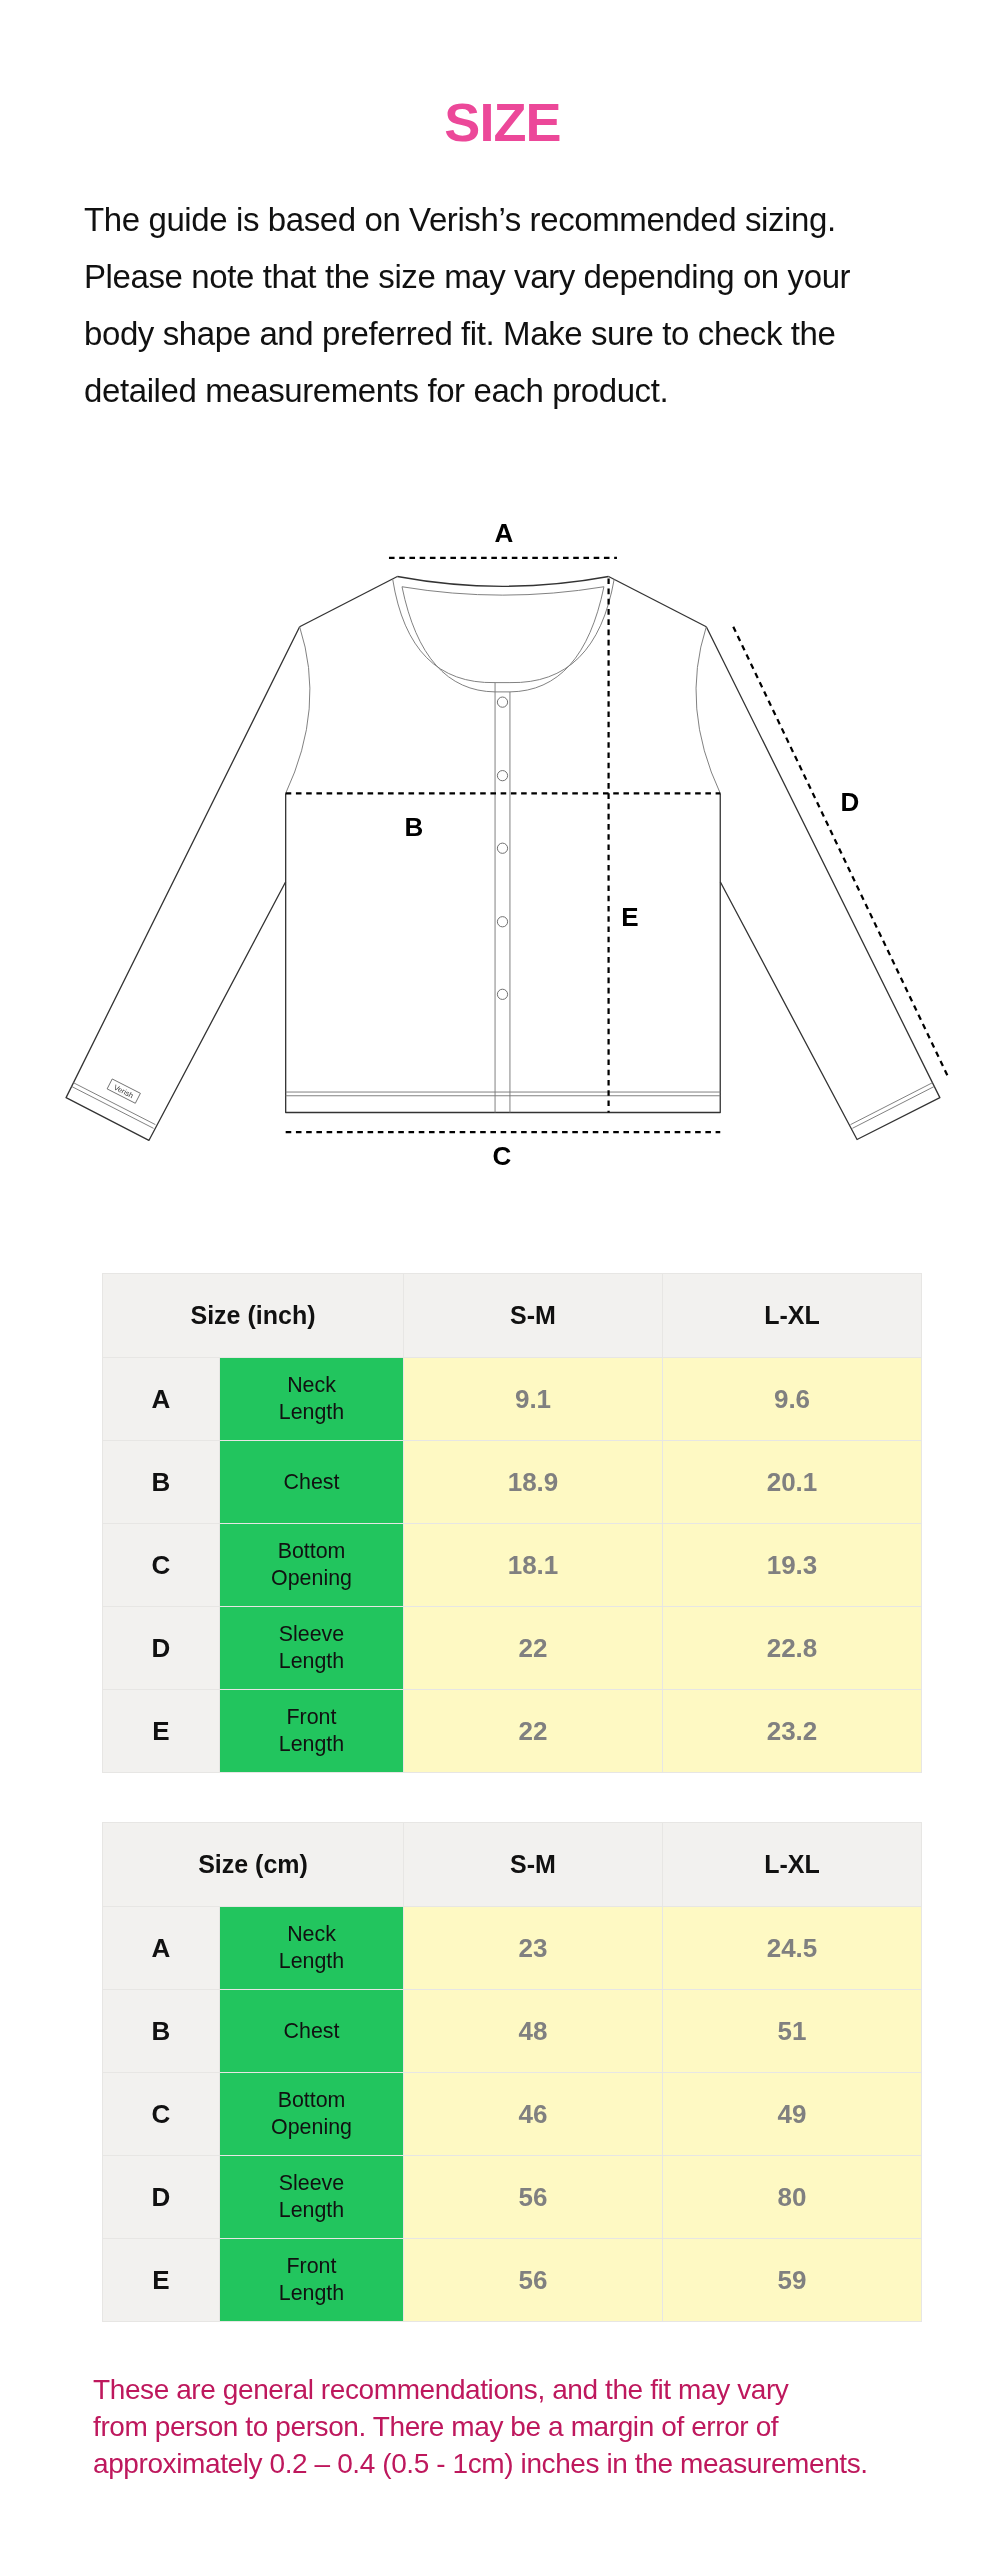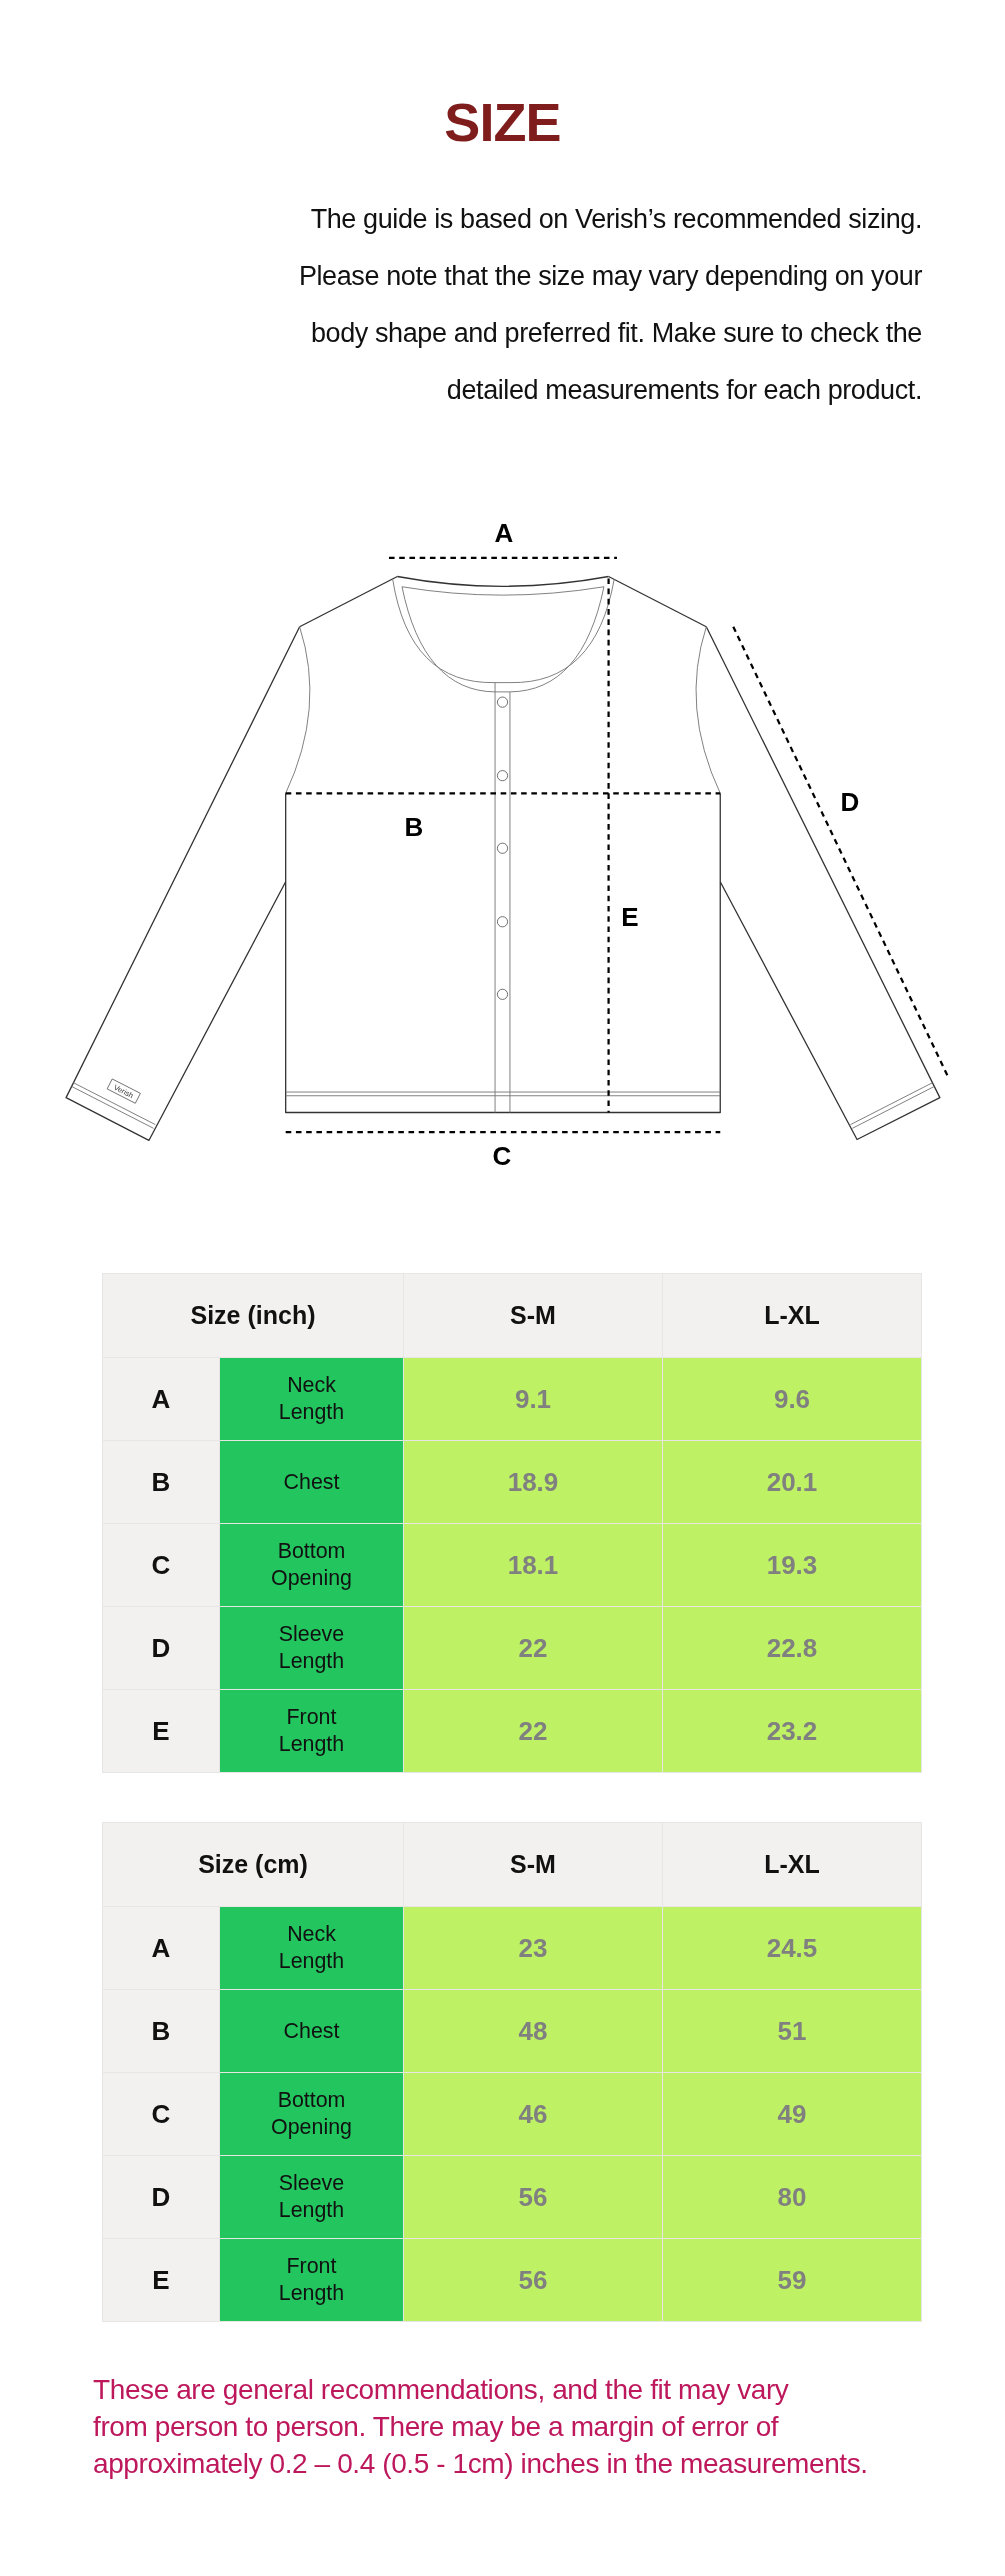--- a/index.html
+++ b/index.html
@@ -1,25 +1,25 @@
 <!DOCTYPE html>
 <html style="font-size:15px"><head>
 <meta charset="utf-8">
 <style>
   * { margin: 0; padding: 0; box-sizing: border-box; }
   html, body { width: 1005px; height: 2576px; background: #ffffff; overflow: hidden; }
   body { position: relative; font-family: "Liberation Sans", "DejaVu Sans", sans-serif; color: #111; }
 
   .title {
     position: absolute; left: 0; top: 91px; width: 1005px;
-    text-align: center; font-size: 54px; font-weight: 700; letter-spacing: -0.9px; color: #7f1d1d;
+    text-align: center; font-size: 54px; font-weight: 700; letter-spacing: -0.9px; color: #ec4899;
   }
   .intro {
     position: absolute; left: 84px; top: 191px; width: 838px;
-    text-align: right; font-size: 27px; line-height: 57px; color: #111; letter-spacing: -0.4px;
+    text-align: left; font-size: 33px; line-height: 57px; color: #111; letter-spacing: -0.4px;
   }
   .intro span { display: block; white-space: nowrap; }
 
   .diagram { position: absolute; left: 0; top: 503px; width: 1005px; height: 670px; }
   .diagram svg { position: absolute; left: 0; top: 0; }
   .dlabel {
     position: absolute; font-size: 26px; font-weight: 700; color: #000;
     transform: translate(-50%, -50%); line-height: 1;
   }
 
@@ -35,21 +35,21 @@
   }
   .size-table td { height: 83px; }
   .size-table .key {
     background: #f2f1ef; font-size: 26px; font-weight: 700; color: #111;
   }
   .size-table .measure {
     background: #22c55e; font-size: 21.4px; font-weight: 400; line-height: 27px; color: #111;
   }
   .size-table .measure span { display: block; }
   .size-table .val {
-    background: #bef264; font-size: 26px; font-weight: 700; color: #808080;
+    background: #fef9c3; font-size: 26px; font-weight: 700; color: #808080;
   }
   #table-inch { top: 1273px; }
   #table-cm { top: 1822px; }
 
   .footer-note {
     position: absolute; left: 93px; top: 2371px; width: 838px;
     font-size: 28px; line-height: 37px; color: #be185d; letter-spacing: -0.4px;
   }
   .footer-note span { display: block; white-space: nowrap; }
 </style>

